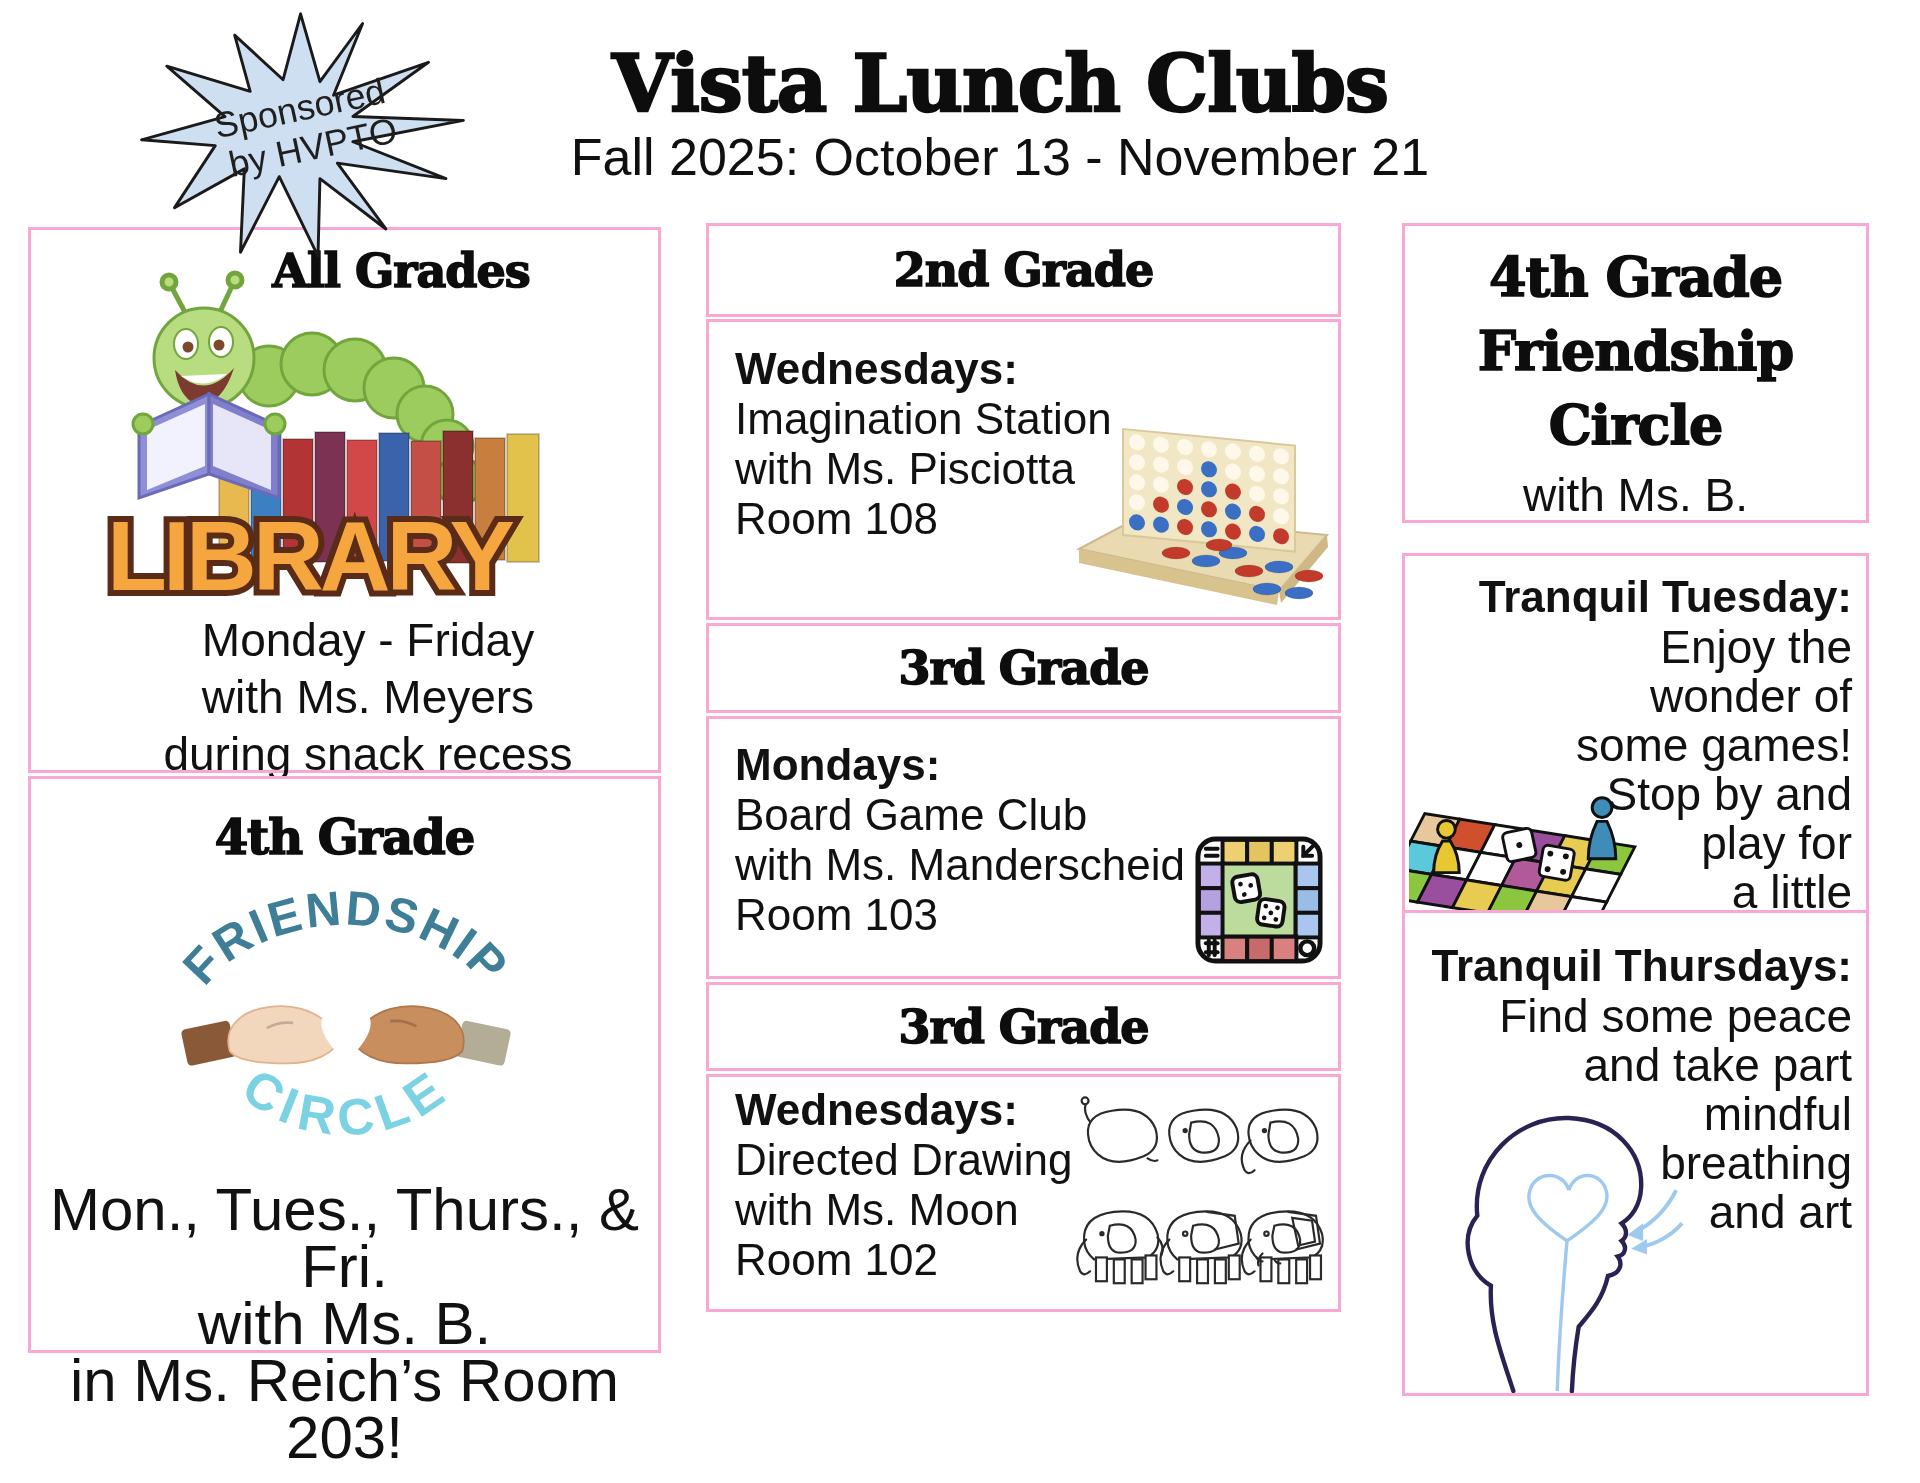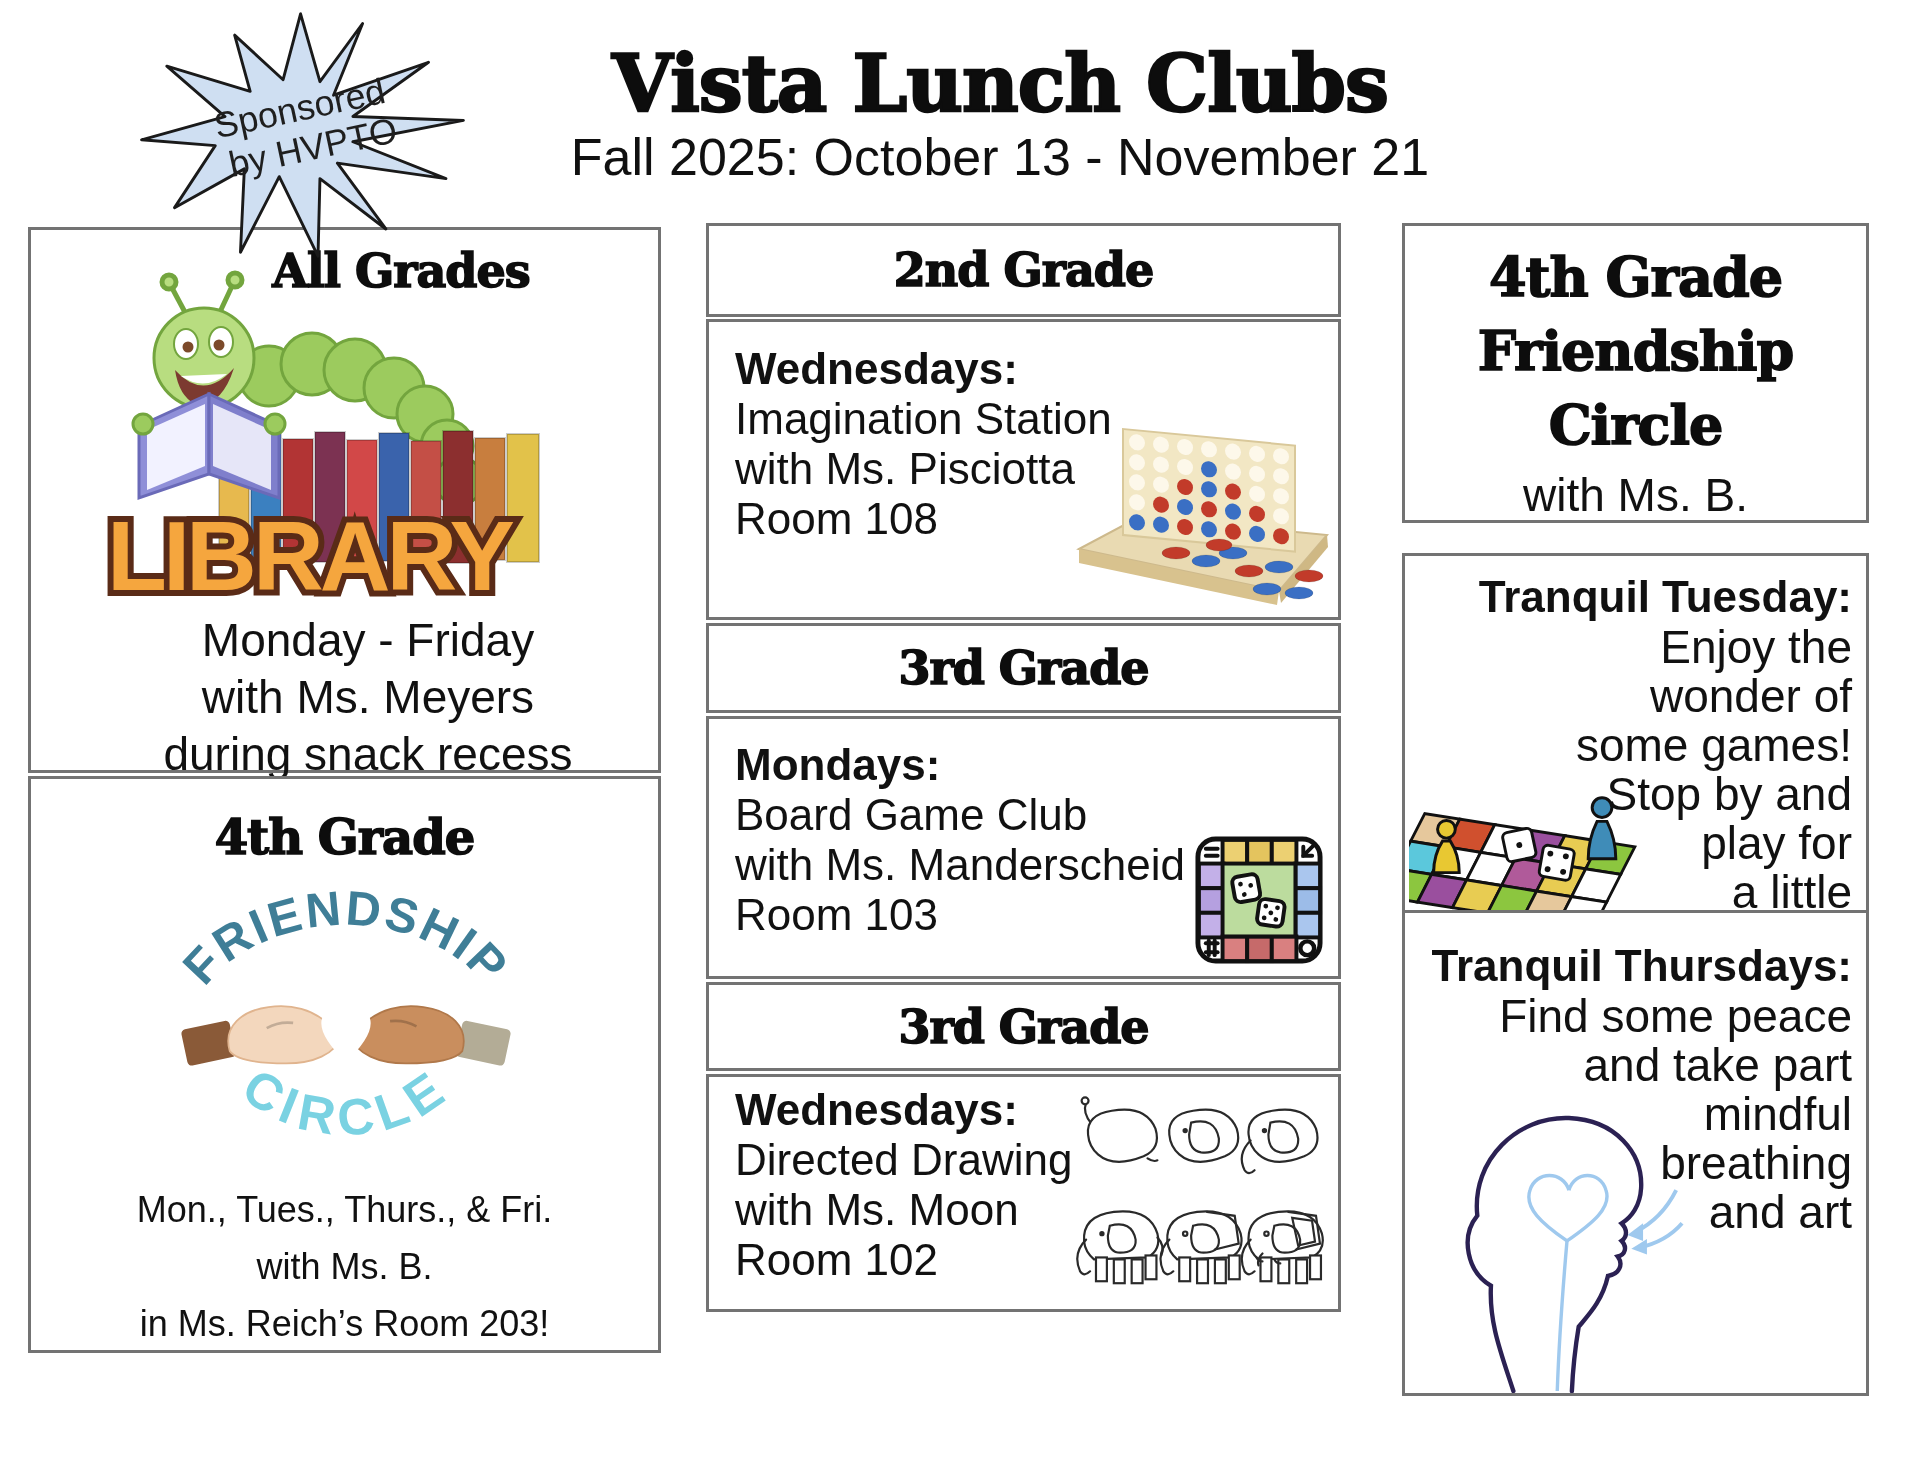--- a/index.html
+++ b/index.html
@@ -9,36 +9,36 @@
 
   
   .slab { font-family:"DejaVu Serif", serif; font-weight:900; color:#0d0d0d;
           -webkit-text-stroke:1.6px #0d0d0d; letter-spacing:-1px; }
   .title { position:absolute; left:70px; top:42px; width:1860px; text-align:center;
            font-size:78px; line-height:84px; -webkit-text-stroke:2.4px #0d0d0d; }
   .subtitle { position:absolute; left:70px; top:128px; width:1860px; text-align:center;
               font-size:52px; line-height:58px; font-weight:400; color:#101010; }
 
   
-  .box { position:absolute; background:#fff; border:3px solid #737373; }
+  .box { position:absolute; background:#fff; border:3px solid #f9a8d4; }
 
   .hdrbox { display:flex; align-items:center; justify-content:center;
             font-size:46px; }
 
   
   .lb1 { left:28px; top:227px; width:633px; height:546px; }
   .lb2 { left:28px; top:776px; width:633px; height:577px; }
   .all-grades { position:absolute; left:150px; top:14px; width:440px; text-align:center; font-size:46px; }
   .lib-art { position:absolute; left:38px; top:6px; }
   .lb1 .sched { position:absolute; left:0; top:382px; width:100%; text-align:center;
                 font-size:46px; line-height:57px;padding-left:47px; }
   .fourth-grade { position:absolute; left:0; top:30px; width:100%; text-align:center; font-size:48px; }
   .fr-art { position:absolute; left:130px; top:86px; }
   .lb2 .sched { position:absolute; left:0; top:402px; width:100%; text-align:center;
-                font-size:36px; line-height:57px; }
+                font-size:60px; line-height:57px; }
 
   
   .mh1 { left:706px; top:223px; width:635px; height:94px; }
   .mc1 { left:706px; top:319px; width:635px; height:301px; }
   .mh2 { left:706px; top:623px; width:635px; height:90px; }
   .mc2 { left:706px; top:716px; width:635px; height:263px; }
   .mh3 { left:706px; top:982px; width:635px; height:89px; }
   .mc3 { left:706px; top:1074px; width:635px; height:238px; }
   .mc-text { position:absolute; left:26px; font-size:44px; line-height:50px; }
   .mc1 .mc-text { top:22px; }

